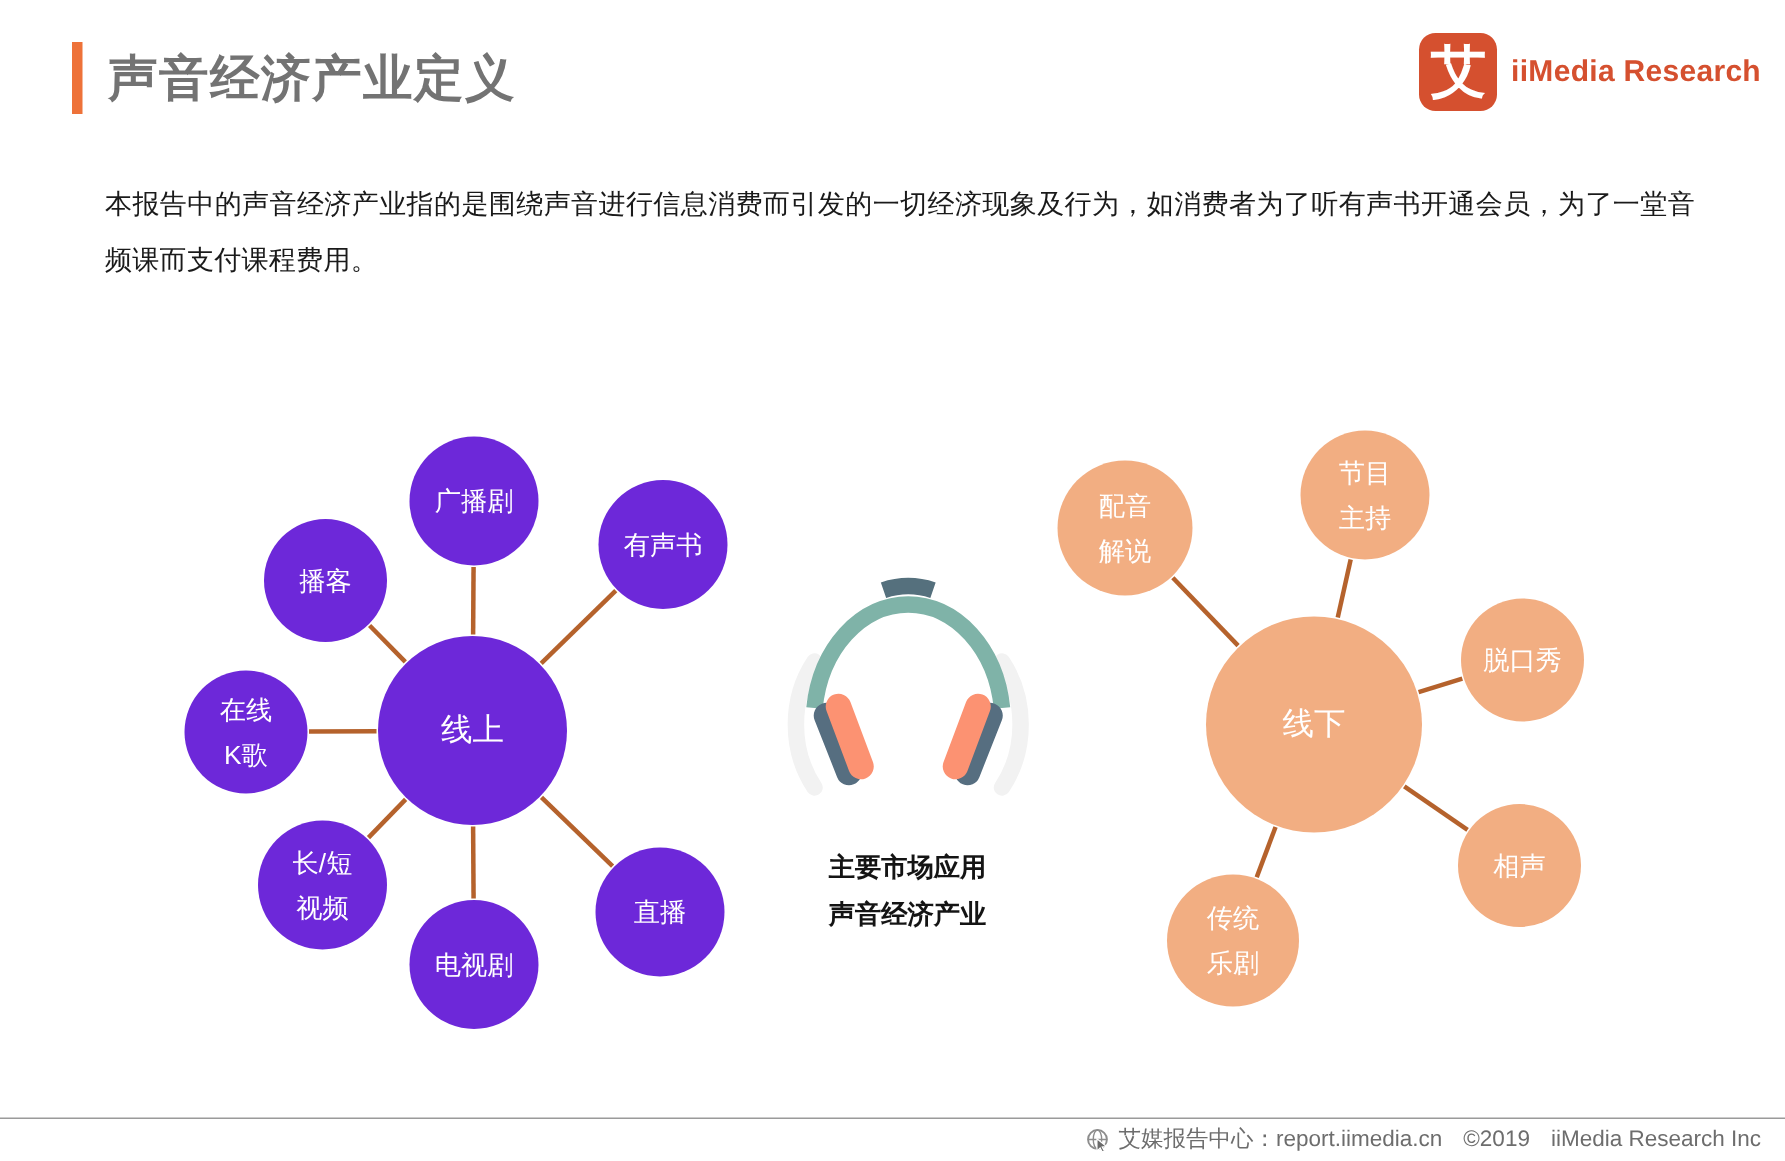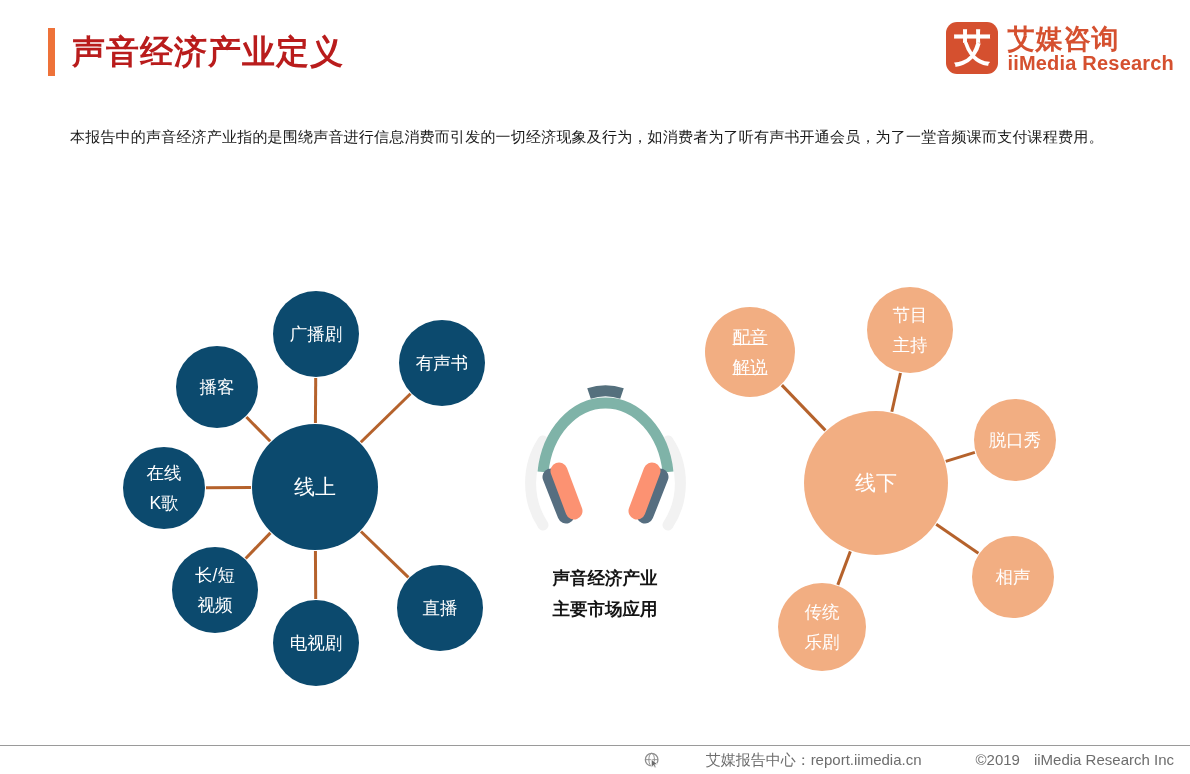--- a/index.html
+++ b/index.html
@@ -29,21 +29,21 @@
     width: 7px;
     height: 48px;
     background: #EE7239;
   }
   #page-title {
     position: absolute;
     left: 72px;
     top: 28px;
     font-size: 33px;
     font-weight: bold;
-    color: #b91c1c;
+    color: #737373;
     letter-spacing: 1px;
     line-height: 48px;
     white-space: nowrap;
   }
 
   
   #logo {
     position: absolute;
     right: 16px;
     top: 22px;
@@ -82,21 +82,21 @@
     line-height: 19px;
     letter-spacing: 0.2px;
   }
 
   
   #body-text {
     position: absolute;
     left: 70px;
     top: 118px;
     width: 1060px;
-    font-size: 15px;
+    font-size: 18px;
     color: #1a1a1a;
     line-height: 37px;
     text-align: justify;
     letter-spacing: 0.2px;
   }
 
   
   #diagram {
     position: absolute;
     left: 0;
@@ -119,21 +119,21 @@
     align-items: center;
     justify-content: center;
     color: #ffffff;
     text-align: center;
     box-sizing: border-box;
   }
   .node .ln {
     display: block;
     white-space: nowrap;
   }
-  .online { background: #0c4a6e; }
+  .online { background: #6d28d9; }
   .offline { background: #F2AE82; }
 
   .hub { font-size: 21px; }
   .leaf { font-size: 17.5px; }
   .leaf.two-line { line-height: 30px; }
   .leaf.one-line { line-height: 22px; }
   .hub .ln { line-height: 26px; text-align: center; }
 
   
   #center-block {
@@ -178,33 +178,32 @@
     top: 749px;
     display: flex;
     align-items: center;
     gap: 5px;
     font-size: 15px;
     color: #6d6d6d;
     line-height: 22px;
     white-space: nowrap;
   }
   #footer-icon { width: 17px; height: 17px; display: block; }
-  .footer-seg { margin-right: 9px; margin-left: 40px; }
+  .footer-seg { margin-right: 9px; }
 </style>
 </head>
 <body>
 
 <div id="header">
   <div id="title-bar"></div>
   <div id="page-title">声音经济产业定义</div>
 
   <div id="logo">
     <div id="logo-mark">艾</div>
     <div id="logo-text">
-      <div id="logo-cn">艾媒咨询</div>
       <div id="logo-en">iiMedia Research</div>
     </div>
   </div>
 </div>
 
 <div id="body-text">本报告中的声音经济产业指的是围绕声音进行信息消费而引发的一切经济现象及行为，如消费者为了听有声书开通会员，为了一堂音频课而支付课程费用。</div>
 
 <div id="diagram">
   <svg id="edges" viewBox="0 0 1190 470">
       <line x1="315.41829171926923" y1="173.0013669518044" x2="315.71242444300236" y2="127.99906022063445" stroke="#B5622C" stroke-width="3"></line>
@@ -247,21 +246,21 @@
       <div class="node leaf online one-line" style="left: 397px; top: 315px; width: 86px; height: 86px; text-align: center;">
         <span class="ln">直播</span>
       </div>
       <div class="node hub offline" style="left: 804px; top: 161px; width: 144px; height: 144px;">
         <span class="ln">线下</span>
       </div>
       <div class="node leaf offline two-line" style="left: 867px; top: 37px; width: 86px; height: 86px;">
         <span class="ln">节目</span>
         <span class="ln">主持</span>
       </div>
-      <div class="node leaf offline two-line" style="left: 705px; top: 57px; width: 90px; height: 90px; text-decoration: underline;">
+      <div class="node leaf offline two-line" style="left: 705px; top: 57px; width: 90px; height: 90px;">
         <span class="ln">配音</span>
         <span class="ln">解说</span>
       </div>
       <div class="node leaf offline one-line" style="left: 974px; top: 149px; width: 82px; height: 82px;">
         <span class="ln">脱口秀</span>
       </div>
       <div class="node leaf offline one-line" style="left: 972px; top: 286px; width: 82px; height: 82px;">
         <span class="ln">相声</span>
       </div>
       <div class="node leaf offline two-line" style="left: 778px; top: 333px; width: 88px; height: 88px;">
@@ -280,22 +279,22 @@
 
       <path d="M66,18.5 A63,79 0 0 1 99,18.5" fill="none" stroke="#55707D" stroke-width="11"></path>
 
       <line x1="28" y1="102" x2="43" y2="140" stroke="#566E80" stroke-width="17" stroke-linecap="round"></line>
       <line x1="137" y1="102" x2="122" y2="140" stroke="#566E80" stroke-width="17" stroke-linecap="round"></line>
 
       <line x1="36" y1="96" x2="51" y2="136" stroke="#FC9272" stroke-width="17" stroke-linecap="round"></line>
       <line x1="129" y1="96" x2="114" y2="136" stroke="#FC9272" stroke-width="17" stroke-linecap="round"></line>
     </svg>
     <div id="center-caption">
+      <span>主要市场应用</span>
       <span>声音经济产业</span>
-      <span>主要市场应用</span>
     </div>
   </div>
 </div>
 
 <div id="footer-divider"></div>
 <div id="footer">
   <svg id="footer-icon" viewBox="0 0 20 20">
     <circle cx="9" cy="9" r="7.4" fill="none" stroke="#8d8d8d" stroke-width="1.5"></circle>
     <ellipse cx="9" cy="9" rx="3.3" ry="7.4" fill="none" stroke="#8d8d8d" stroke-width="1.1"></ellipse>
     <line x1="1.6" y1="9" x2="16.4" y2="9" stroke="#8d8d8d" stroke-width="1.1"></line>

